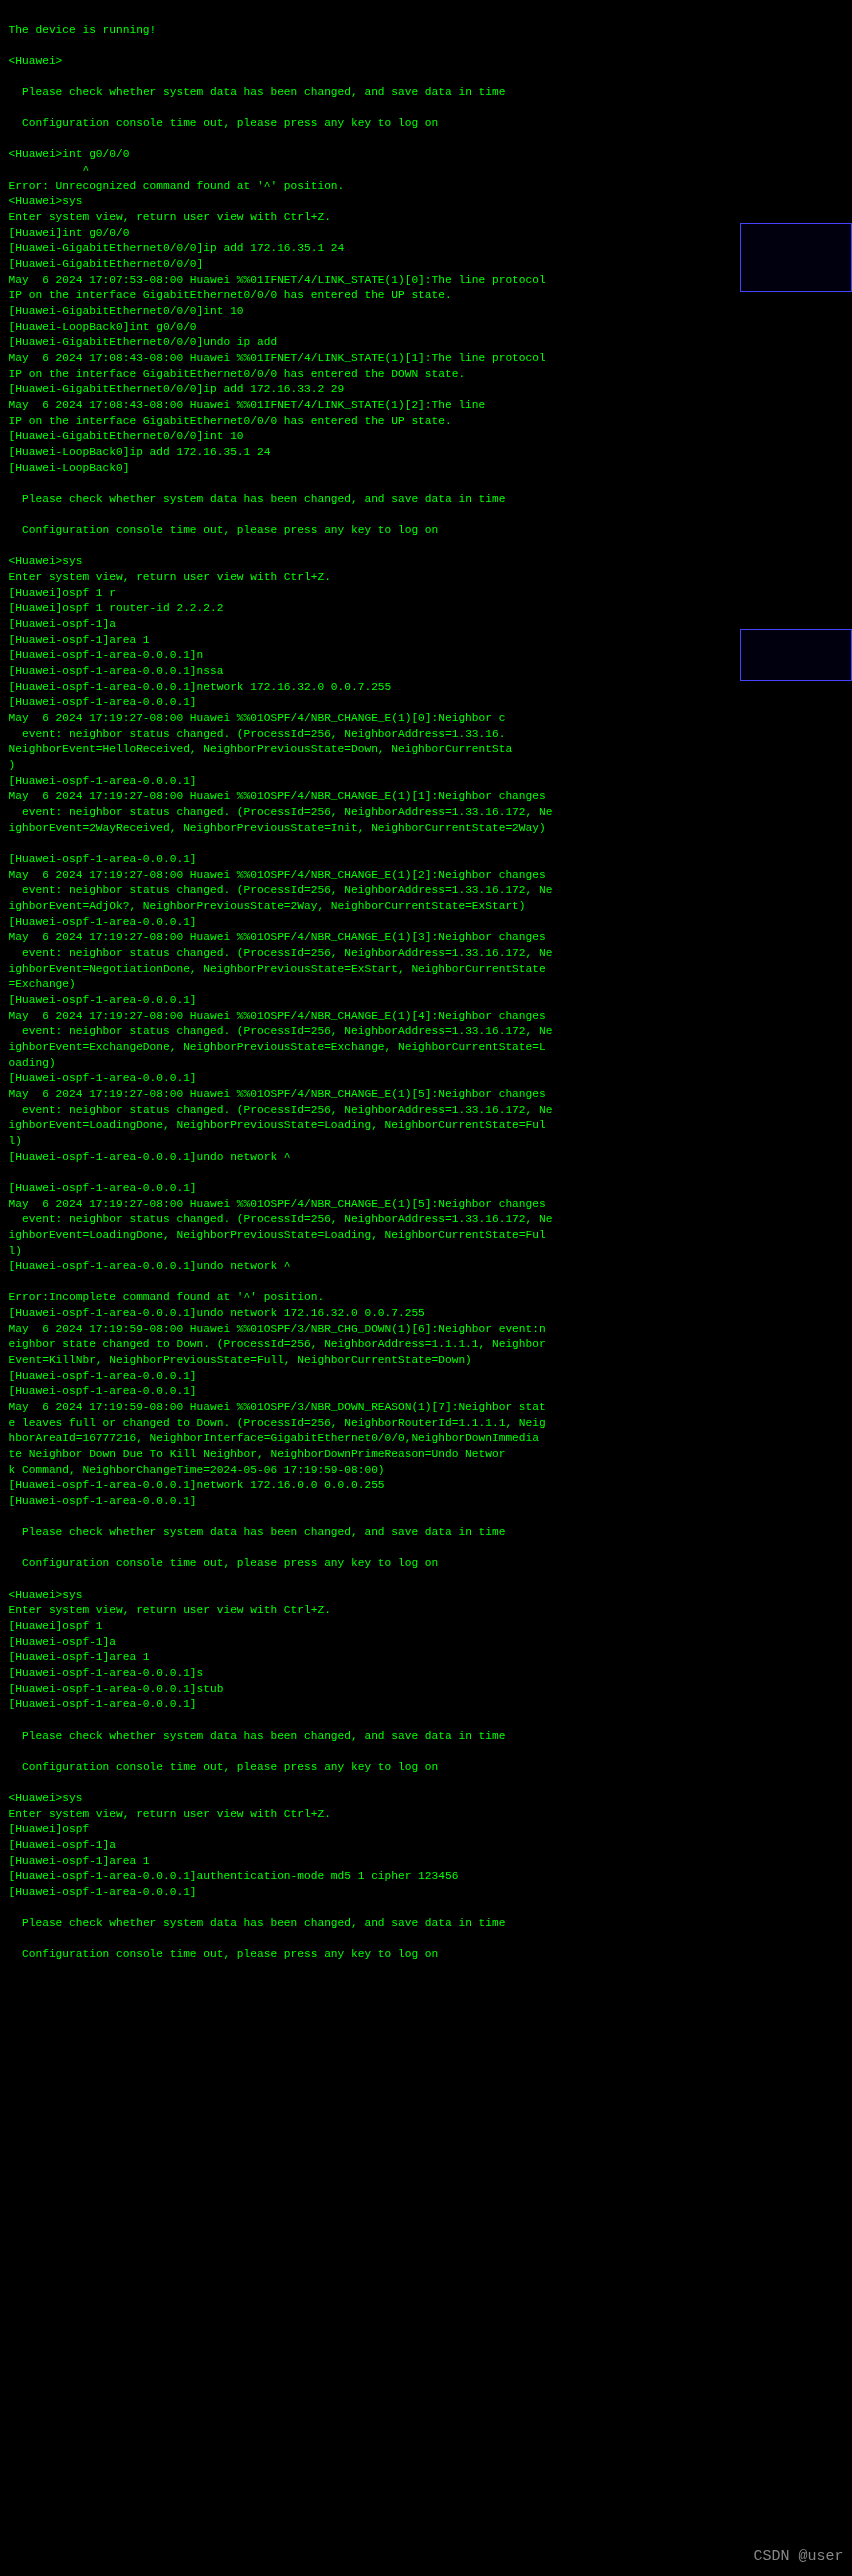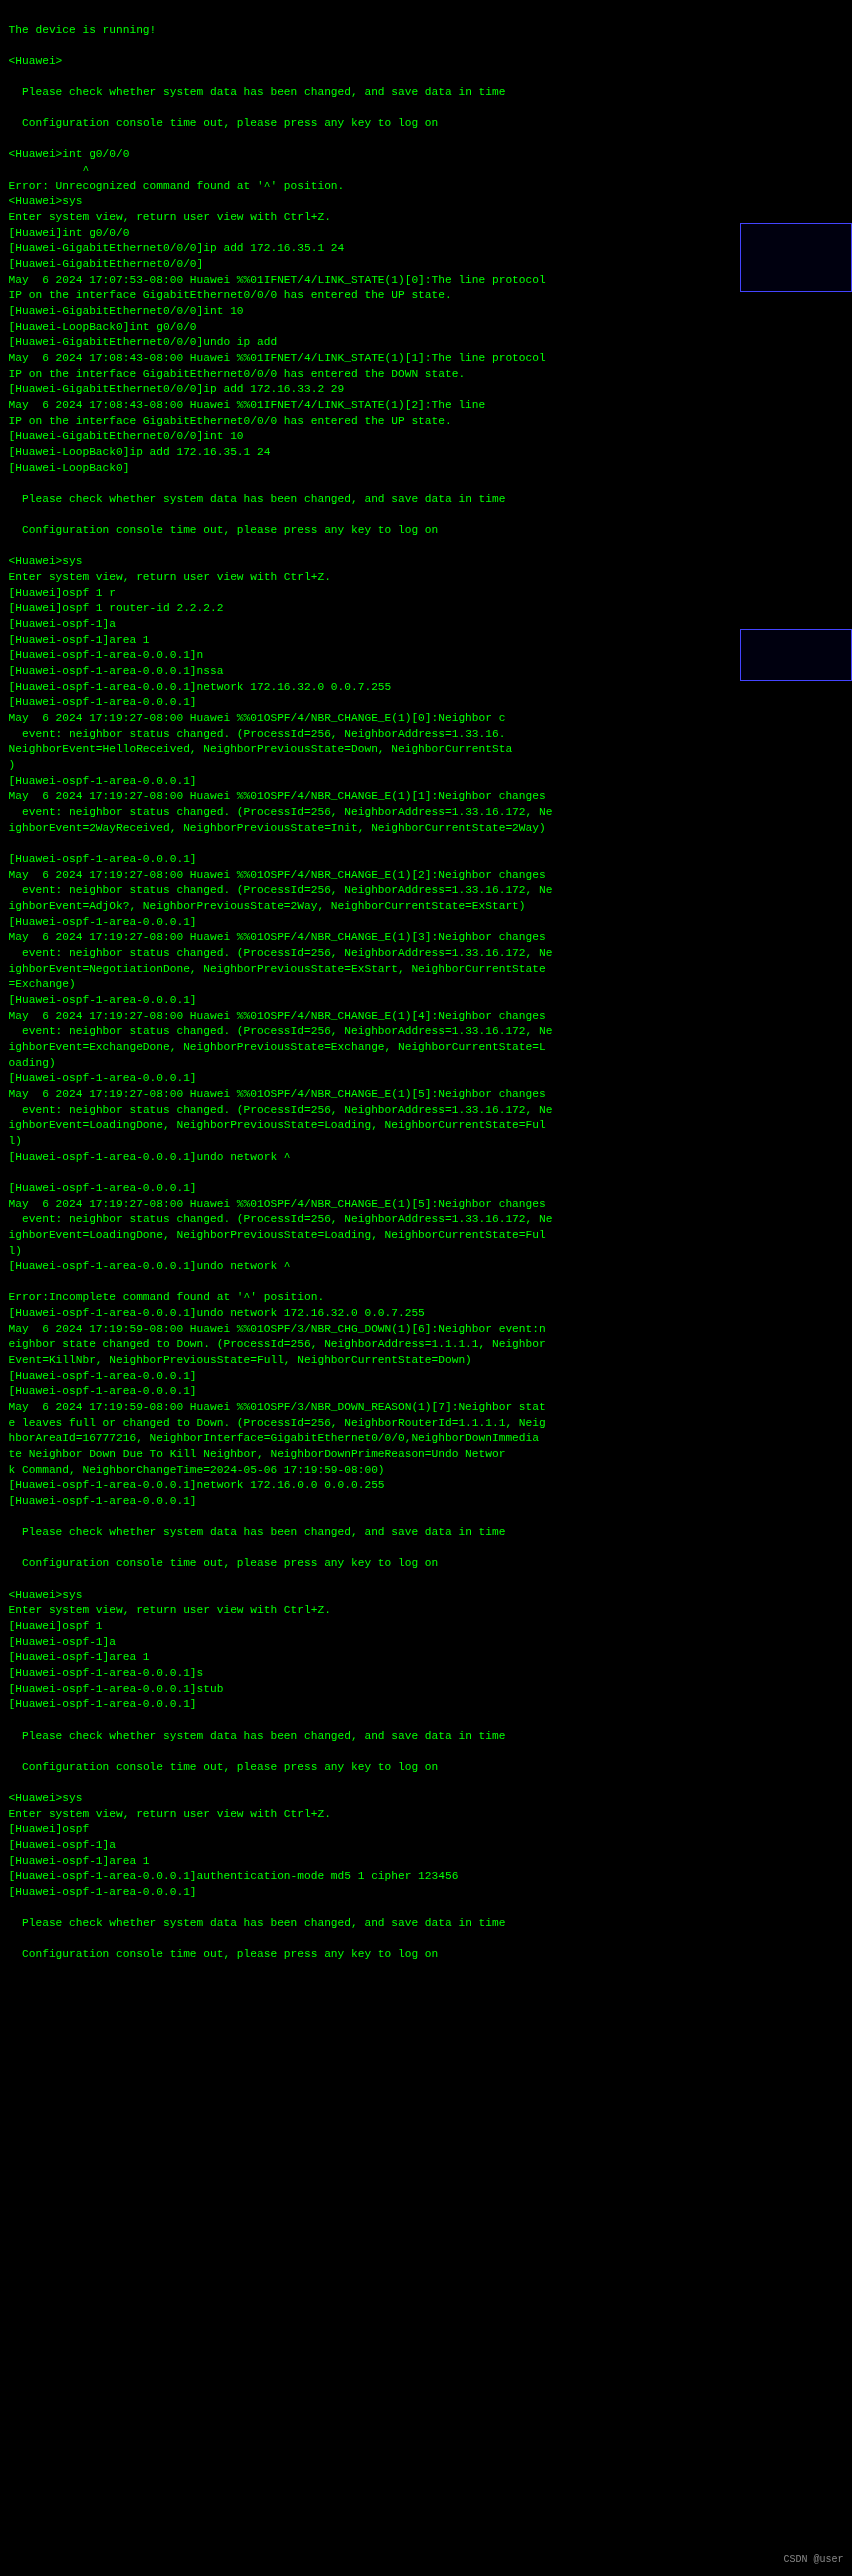--- a/index.html
+++ b/index.html
@@ -32,21 +32,21 @@
       position: absolute;
       border: 1.7px solid #4444ff;
       background: rgba(0, 0, 100, 0.15);
       pointer-events: none;
     }
     .watermark {
       position: fixed;
       bottom: 8.6px;
       right: 8.6px;
       color: #888;
-      font-size: 10px;
+      font-size: 15px;
       font-family: 'Courier New', monospace;
     }
   </style>
 </head>
 <body>
 
 <div class="terminal-content" id="terminal-output">
 <span class="line">The device is running!</span><span class="line"></span><span class="line">&lt;Huawei&gt;</span><span class="line"></span><span class="line">  Please check whether system data has been changed, and save data in time</span><span class="line"></span><span class="line">  Configuration console time out, please press any key to log on</span><span class="line"></span><span class="line">&lt;Huawei&gt;int g0/0/0</span><span class="line">           ^</span><span class="line">Error: Unrecognized command found at '^' position.</span><span class="line">&lt;Huawei&gt;sys</span><span class="line">Enter system view, return user view with Ctrl+Z.</span><span class="line">[Huawei]int g0/0/0</span><span class="line">[Huawei-GigabitEthernet0/0/0]ip add 172.16.35.1 24</span><span class="line">[Huawei-GigabitEthernet0/0/0]</span><span class="line">May  6 2024 17:07:53-08:00 Huawei %%01IFNET/4/LINK_STATE(1)[0]:The line protocol</span><span class="line">IP on the interface GigabitEthernet0/0/0 has entered the UP state.</span><span class="line">[Huawei-GigabitEthernet0/0/0]int 10</span><span class="line">[Huawei-LoopBack0]int g0/0/0</span><span class="line">[Huawei-GigabitEthernet0/0/0]undo ip add</span><span class="line">May  6 2024 17:08:43-08:00 Huawei %%01IFNET/4/LINK_STATE(1)[1]:The line protocol</span><span class="line">IP on the interface GigabitEthernet0/0/0 has entered the DOWN state.</span><span class="line">[Huawei-GigabitEthernet0/0/0]ip add 172.16.33.2 29</span><span class="line">May  6 2024 17:08:43-08:00 Huawei %%01IFNET/4/LINK_STATE(1)[2]:The line</span><span class="line">IP on the interface GigabitEthernet0/0/0 has entered the UP state.</span><span class="line">[Huawei-GigabitEthernet0/0/0]int 10</span><span class="line">[Huawei-LoopBack0]ip add 172.16.35.1 24</span><span class="line">[Huawei-LoopBack0]</span><span class="line"></span><span class="line">  Please check whether system data has been changed, and save data in time</span><span class="line"></span><span class="line">  Configuration console time out, please press any key to log on</span><span class="line"></span><span class="line">&lt;Huawei&gt;sys</span><span class="line">Enter system view, return user view with Ctrl+Z.</span><span class="line">[Huawei]ospf 1 r</span><span class="line">[Huawei]ospf 1 router-id 2.2.2.2</span><span class="line">[Huawei-ospf-1]a</span><span class="line">[Huawei-ospf-1]area 1</span><span class="line">[Huawei-ospf-1-area-0.0.0.1]n</span><span class="line">[Huawei-ospf-1-area-0.0.0.1]nssa</span><span class="line">[Huawei-ospf-1-area-0.0.0.1]network 172.16.32.0 0.0.7.255</span><span class="line">[Huawei-ospf-1-area-0.0.0.1]</span><span class="line">May  6 2024 17:19:27-08:00 Huawei %%01OSPF/4/NBR_CHANGE_E(1)[0]:Neighbor c</span><span class="line">  event: neighbor status changed. (ProcessId=256, NeighborAddress=1.33.16.</span><span class="line">NeighborEvent=HelloReceived, NeighborPreviousState=Down, NeighborCurrentSta</span><span class="line">)</span><span class="line">[Huawei-ospf-1-area-0.0.0.1]</span><span class="line">May  6 2024 17:19:27-08:00 Huawei %%01OSPF/4/NBR_CHANGE_E(1)[1]:Neighbor changes</span><span class="line">  event: neighbor status changed. (ProcessId=256, NeighborAddress=1.33.16.172, Ne</span><span class="line">ighborEvent=2WayReceived, NeighborPreviousState=Init, NeighborCurrentState=2Way)</span><span class="line"></span><span class="line">[Huawei-ospf-1-area-0.0.0.1]</span><span class="line">May  6 2024 17:19:27-08:00 Huawei %%01OSPF/4/NBR_CHANGE_E(1)[2]:Neighbor changes</span><span class="line">  event: neighbor status changed. (ProcessId=256, NeighborAddress=1.33.16.172, Ne</span><span class="line">ighborEvent=AdjOk?, NeighborPreviousState=2Way, NeighborCurrentState=ExStart)</span><span class="line">[Huawei-ospf-1-area-0.0.0.1]</span><span class="line">May  6 2024 17:19:27-08:00 Huawei %%01OSPF/4/NBR_CHANGE_E(1)[3]:Neighbor changes</span><span class="line">  event: neighbor status changed. (ProcessId=256, NeighborAddress=1.33.16.172, Ne</span><span class="line">ighborEvent=NegotiationDone, NeighborPreviousState=ExStart, NeighborCurrentState</span><span class="line">=Exchange)</span><span class="line">[Huawei-ospf-1-area-0.0.0.1]</span><span class="line">May  6 2024 17:19:27-08:00 Huawei %%01OSPF/4/NBR_CHANGE_E(1)[4]:Neighbor changes</span><span class="line">  event: neighbor status changed. (ProcessId=256, NeighborAddress=1.33.16.172, Ne</span><span class="line">ighborEvent=ExchangeDone, NeighborPreviousState=Exchange, NeighborCurrentState=L</span><span class="line">oading)</span><span class="line">[Huawei-ospf-1-area-0.0.0.1]</span><span class="line">May  6 2024 17:19:27-08:00 Huawei %%01OSPF/4/NBR_CHANGE_E(1)[5]:Neighbor changes</span><span class="line">  event: neighbor status changed. (ProcessId=256, NeighborAddress=1.33.16.172, Ne</span><span class="line">ighborEvent=LoadingDone, NeighborPreviousState=Loading, NeighborCurrentState=Ful</span><span class="line">l)</span><span class="line">[Huawei-ospf-1-area-0.0.0.1]undo network ^</span><span class="line"></span><span class="line">[Huawei-ospf-1-area-0.0.0.1]</span><span class="line">May  6 2024 17:19:27-08:00 Huawei %%01OSPF/4/NBR_CHANGE_E(1)[5]:Neighbor changes</span><span class="line">  event: neighbor status changed. (ProcessId=256, NeighborAddress=1.33.16.172, Ne</span><span class="line">ighborEvent=LoadingDone, NeighborPreviousState=Loading, NeighborCurrentState=Ful</span><span class="line">l)</span><span class="line">[Huawei-ospf-1-area-0.0.0.1]undo network ^</span><span class="line"></span><span class="line">Error:Incomplete command found at '^' position.</span><span class="line">[Huawei-ospf-1-area-0.0.0.1]undo network 172.16.32.0 0.0.7.255</span><span class="line">May  6 2024 17:19:59-08:00 Huawei %%01OSPF/3/NBR_CHG_DOWN(1)[6]:Neighbor event:n</span><span class="line">eighbor state changed to Down. (ProcessId=256, NeighborAddress=1.1.1.1, Neighbor</span><span class="line">Event=KillNbr, NeighborPreviousState=Full, NeighborCurrentState=Down)</span><span class="line">[Huawei-ospf-1-area-0.0.0.1]</span><span class="line">[Huawei-ospf-1-area-0.0.0.1]</span><span class="line">May  6 2024 17:19:59-08:00 Huawei %%01OSPF/3/NBR_DOWN_REASON(1)[7]:Neighbor stat</span><span class="line">e leaves full or changed to Down. (ProcessId=256, NeighborRouterId=1.1.1.1, Neig</span><span class="line">hborAreaId=16777216, NeighborInterface=GigabitEthernet0/0/0,NeighborDownImmedia</span><span class="line">te Neighbor Down Due To Kill Neighbor, NeighborDownPrimeReason=Undo Networ</span><span class="line">k Command, NeighborChangeTime=2024-05-06 17:19:59-08:00)</span><span class="line">[Huawei-ospf-1-area-0.0.0.1]network 172.16.0.0 0.0.0.255</span><span class="line">[Huawei-ospf-1-area-0.0.0.1]</span><span class="line"></span><span class="line">  Please check whether system data has been changed, and save data in time</span><span class="line"></span><span class="line">  Configuration console time out, please press any key to log on</span><span class="line"></span><span class="line">&lt;Huawei&gt;sys</span><span class="line">Enter system view, return user view with Ctrl+Z.</span><span class="line">[Huawei]ospf 1</span><span class="line">[Huawei-ospf-1]a</span><span class="line">[Huawei-ospf-1]area 1</span><span class="line">[Huawei-ospf-1-area-0.0.0.1]s</span><span class="line">[Huawei-ospf-1-area-0.0.0.1]stub</span><span class="line">[Huawei-ospf-1-area-0.0.0.1]</span><span class="line"></span><span class="line">  Please check whether system data has been changed, and save data in time</span><span class="line"></span><span class="line">  Configuration console time out, please press any key to log on</span><span class="line"></span><span class="line">&lt;Huawei&gt;sys</span><span class="line">Enter system view, return user view with Ctrl+Z.</span><span class="line">[Huawei]ospf</span><span class="line">[Huawei-ospf-1]a</span><span class="line">[Huawei-ospf-1]area 1</span><span class="line">[Huawei-ospf-1-area-0.0.0.1]authentication-mode md5 1 cipher 123456</span><span class="line">[Huawei-ospf-1-area-0.0.0.1]</span><span class="line"></span><span class="line">  Please check whether system data has been changed, and save data in time</span><span class="line"></span><span class="line">  Configuration console time out, please press any key to log on</span></div>
 
 <div class="watermark">CSDN @user</div>

